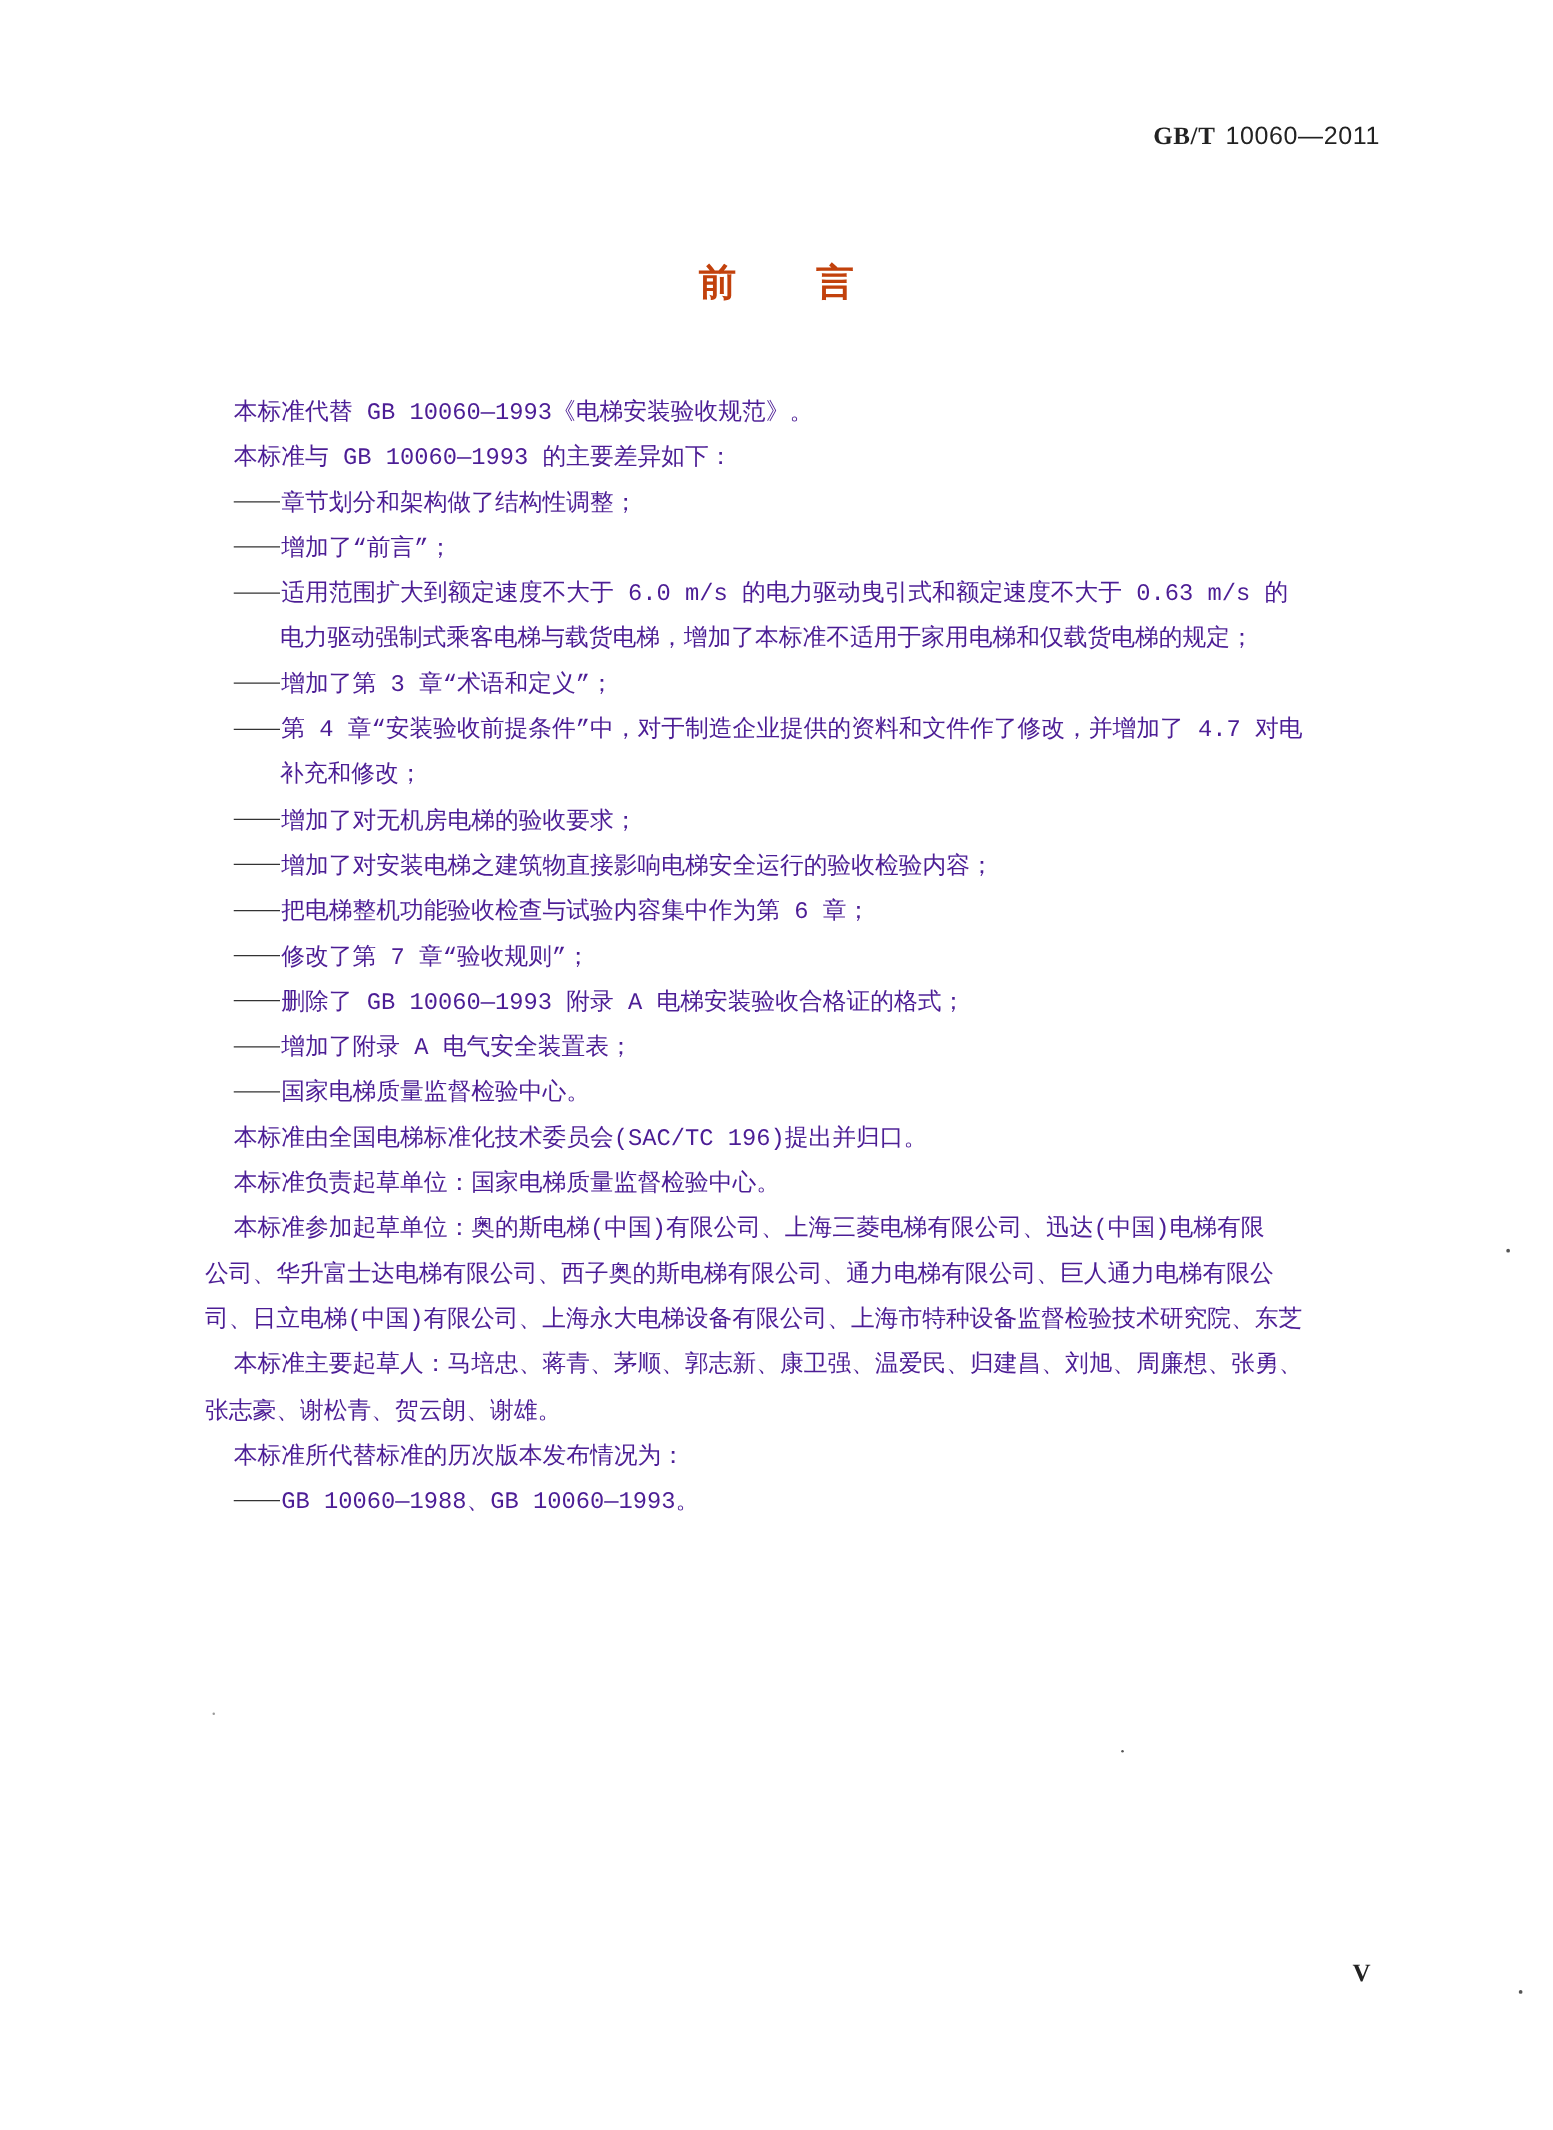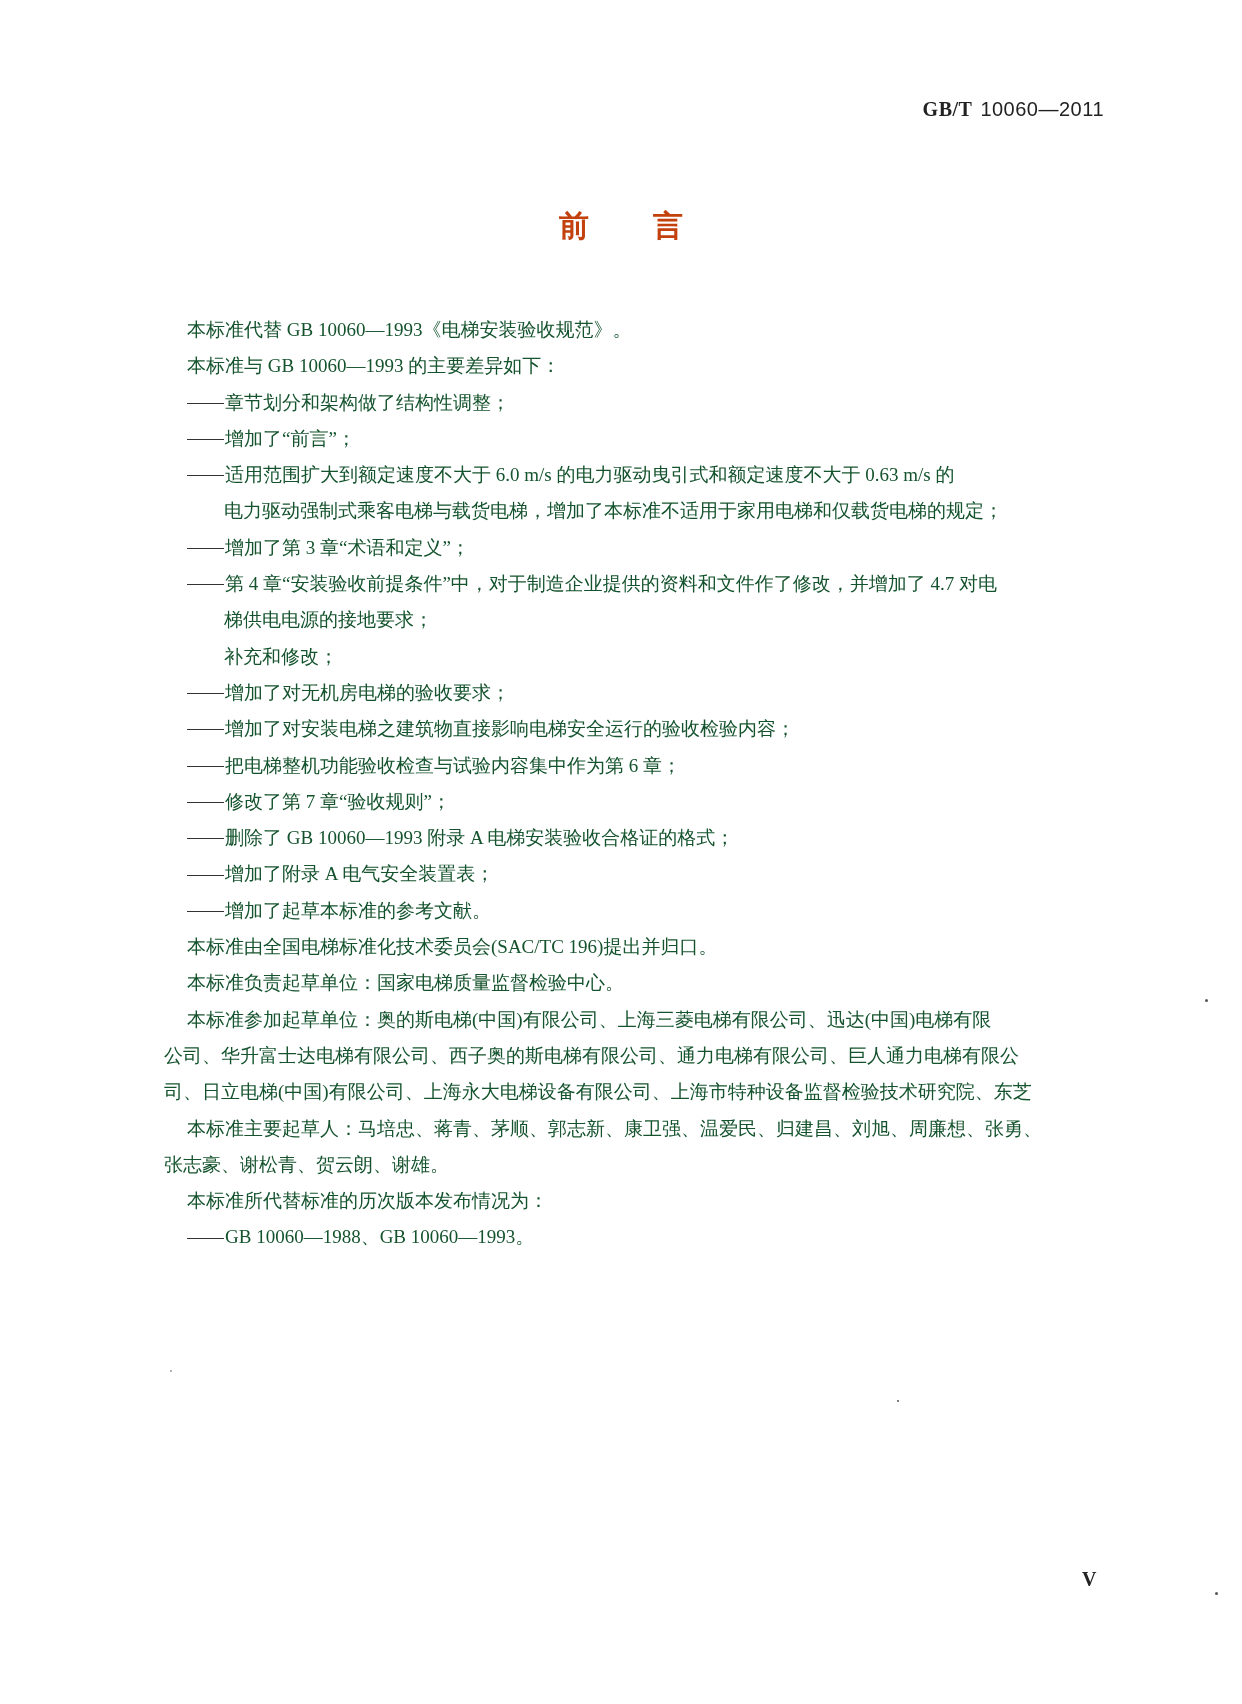--- a/index.html
+++ b/index.html
@@ -47,24 +47,24 @@
       font-weight: bold;
       letter-spacing: 64px;
       text-indent: 64px;
       color: #c2410c;
     }
     .body {
       position: absolute;
       top: 312px;
       left: 164px;
       width: 950px;
-      font-family: Liberation Serif, serif;
+      font-family: Liberation Mono, monospace;
       font-size: 19px;
       line-height: 36.3px;
-      color: #14532d;
+      color: #4c1d95;
     }
     .line {
       white-space: nowrap;
       height: 36.3px;
       overflow: visible;
     }
     .l-para { padding-left: 23px; }
     .l-dash { padding-left: 23px; }
     .l-cont { padding-left: 60px; }
     .l-flush { padding-left: 0; }
@@ -107,29 +107,28 @@
 
   <div class="body" id="doc-body">
     <div class="line l-para"><span>本标准代替 GB 10060—1993《电梯安装验收规范》。</span></div>
     <div class="line l-para"><span>本标准与 GB 10060—1993 的主要差异如下：</span></div>
     <div class="line l-dash"><span class="dash"></span><span>章节划分和架构做了结构性调整；</span></div>
     <div class="line l-dash"><span class="dash"></span><span>增加了“前言”；</span></div>
     <div class="line l-dash"><span class="dash"></span><span>适用范围扩大到额定速度不大于 6.0 m/s 的电力驱动曳引式和额定速度不大于 0.63 m/s 的</span></div>
     <div class="line l-cont"><span>电力驱动强制式乘客电梯与载货电梯，增加了本标准不适用于家用电梯和仅载货电梯的规定；</span></div>
     <div class="line l-dash"><span class="dash"></span><span>增加了第 3 章“术语和定义”；</span></div>
     <div class="line l-dash"><span class="dash"></span><span>第 4 章“安装验收前提条件”中，对于制造企业提供的资料和文件作了修改，并增加了 4.7 对电</span></div>
-    <div class="line l-cont"><span>梯供电电源的接地要求；</span></div>
     <div class="line l-cont"><span>补充和修改；</span></div>
     <div class="line l-dash"><span class="dash"></span><span>增加了对无机房电梯的验收要求；</span></div>
     <div class="line l-dash"><span class="dash"></span><span>增加了对安装电梯之建筑物直接影响电梯安全运行的验收检验内容；</span></div>
     <div class="line l-dash"><span class="dash"></span><span>把电梯整机功能验收检查与试验内容集中作为第 6 章；</span></div>
     <div class="line l-dash"><span class="dash"></span><span>修改了第 7 章“验收规则”；</span></div>
     <div class="line l-dash"><span class="dash"></span><span>删除了 GB 10060—1993 附录 A 电梯安装验收合格证的格式；</span></div>
     <div class="line l-dash"><span class="dash"></span><span>增加了附录 A 电气安全装置表；</span></div>
-    <div class="line l-dash"><span class="dash"></span><span>增加了起草本标准的参考文献。</span></div>
+    <div class="line l-dash"><span class="dash"></span><span>国家电梯质量监督检验中心。</span></div>
     <div class="line l-para"><span>本标准由全国电梯标准化技术委员会(SAC/TC 196)提出并归口。</span></div>
     <div class="line l-para"><span>本标准负责起草单位：国家电梯质量监督检验中心。</span></div>
     <div class="line l-para"><span>本标准参加起草单位：奥的斯电梯(中国)有限公司、上海三菱电梯有限公司、迅达(中国)电梯有限</span></div>
     <div class="line l-flush"><span>公司、华升富士达电梯有限公司、西子奥的斯电梯有限公司、通力电梯有限公司、巨人通力电梯有限公</span></div>
     <div class="line l-flush"><span>司、日立电梯(中国)有限公司、上海永大电梯设备有限公司、上海市特种设备监督检验技术研究院、东芝</span></div>
     <div class="line l-para"><span>本标准主要起草人：马培忠、蒋青、茅顺、郭志新、康卫强、温爱民、归建昌、刘旭、周廉想、张勇、</span></div>
     <div class="line l-flush"><span>张志豪、谢松青、贺云朗、谢雄。</span></div>
     <div class="line l-para"><span>本标准所代替标准的历次版本发布情况为：</span></div>
     <div class="line l-dash"><span class="dash"></span><span>GB 10060—1988、GB 10060—1993。</span></div>
   </div>

